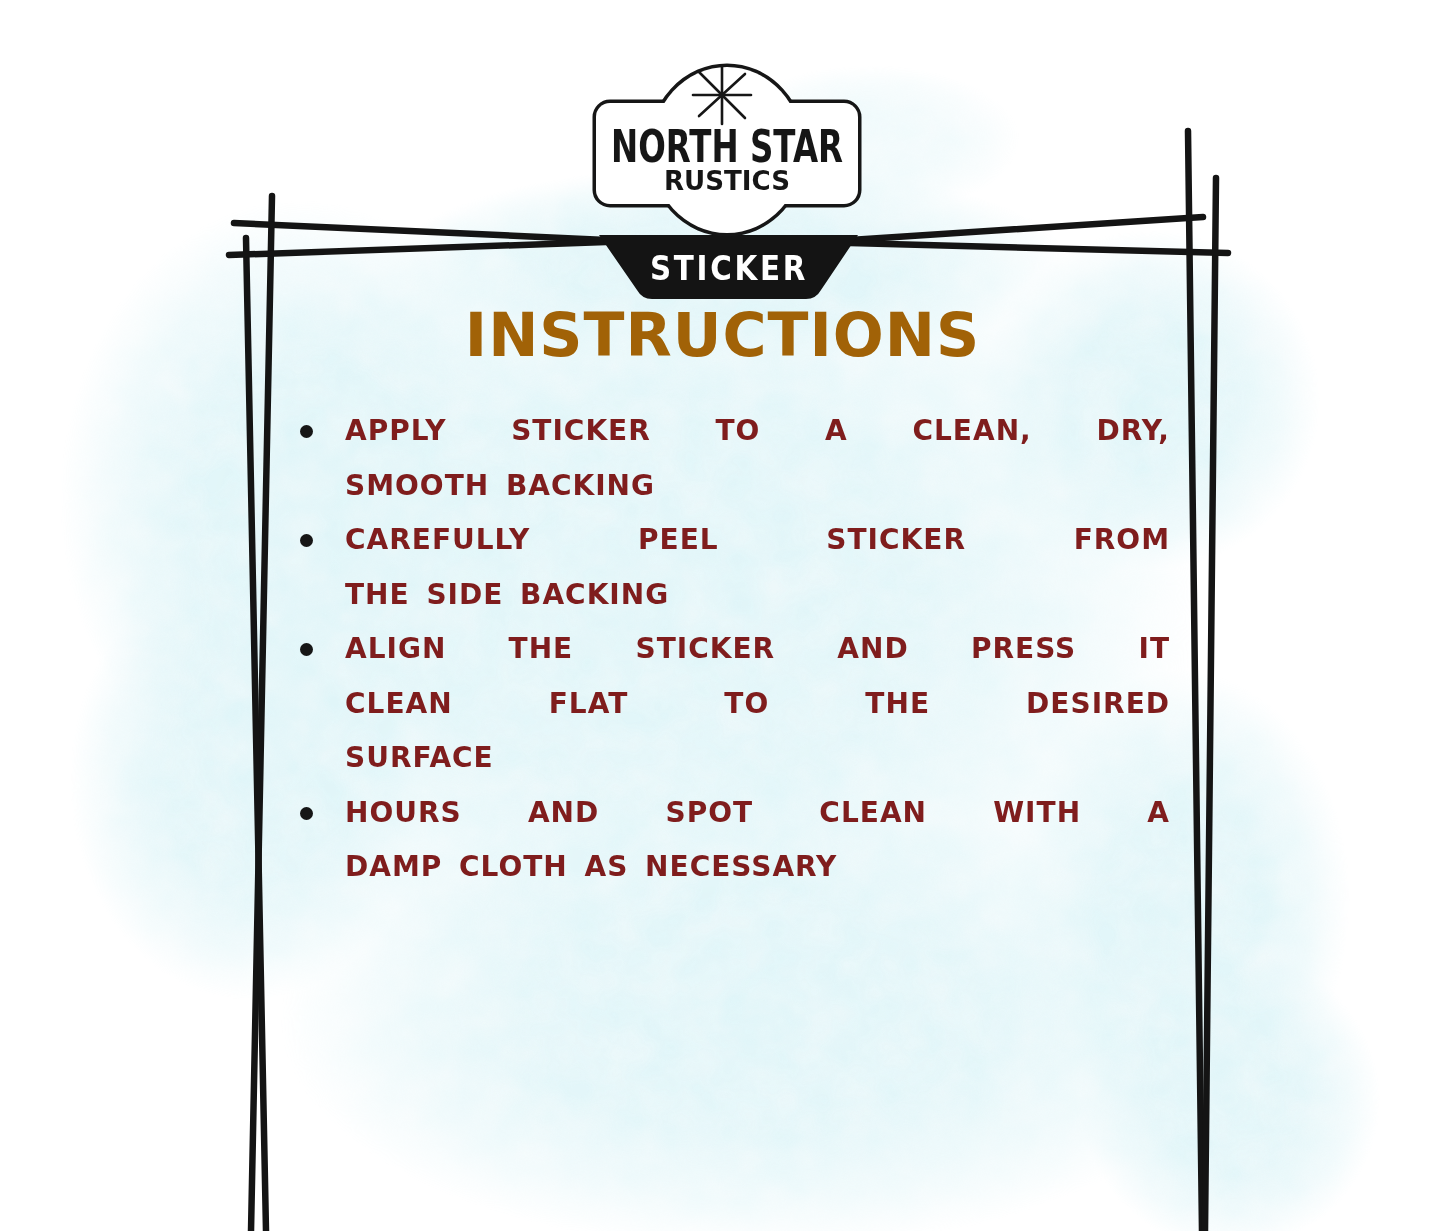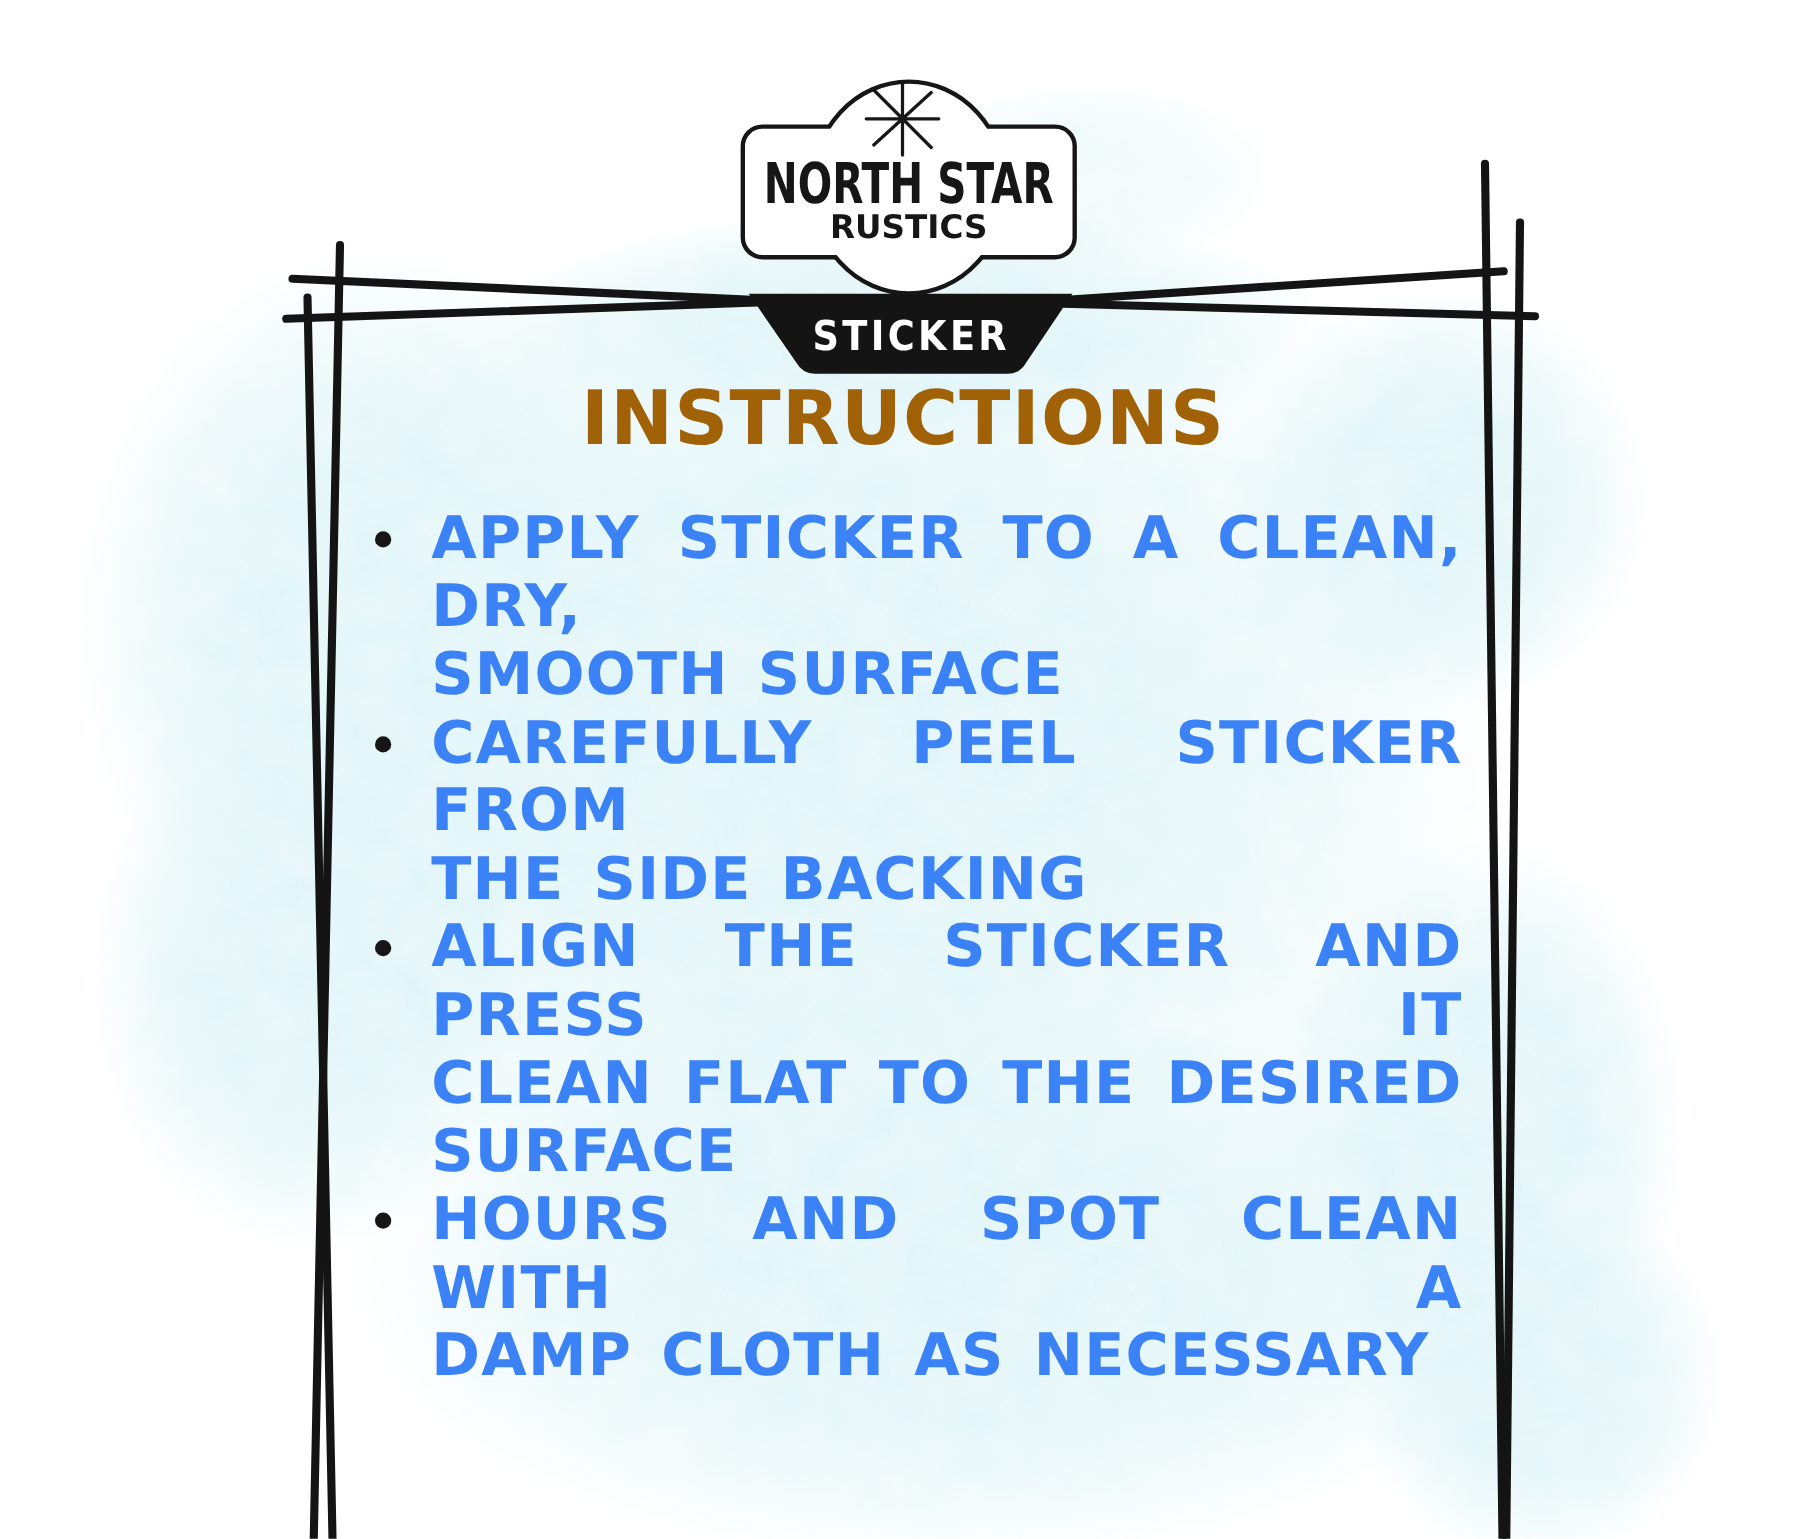--- a/index.html
+++ b/index.html
@@ -25,22 +25,22 @@
   .bullet{
     flex:0 0 47px;
     position:relative;height:54.5px;
   }
   .bullet::after{
     content:"";position:absolute;left:2px;top:21px;
     width:13px;height:13px;border-radius:50%;background:#161616;
   }
   .lines{flex:1;min-width:0;}
   .jline,.lline{
-    font-size:47px;font-weight:bold;line-height:54.5px;
-    letter-spacing:1px;color:#3b82f6;white-space:nowrap;
+    font-size:28px;font-weight:bold;line-height:54.5px;
+    letter-spacing:1px;color:#7f1d1d;white-space:nowrap;
   }
   .jline{text-align:justify;text-align-last:justify;white-space:normal;}
   .lline{text-align:left;word-spacing:6px;white-space:normal;}
 </style>
 </head>
 <body>
 
 <svg id="art" width="1445" height="1231" viewBox="0 0 1445 1231">
   <defs>
     <filter id="wcnoise" x="0" y="0" width="1445" height="1231" filterUnits="userSpaceOnUse">
@@ -109,21 +109,21 @@
 </svg>
 
 <div id="heading" class="overlay">INSTRUCTIONS</div>
 
 <div id="list" class="overlay">
 
   <div class="item">
     <span class="bullet"></span>
     <div class="lines">
       <div class="jline">APPLY  STICKER TO A CLEAN, DRY,</div>
-      <div class="lline">SMOOTH SURFACE</div>
+      <div class="lline">SMOOTH BACKING</div>
     </div>
   </div>
 
   <div class="item">
     <span class="bullet"></span>
     <div class="lines">
       <div class="jline">CAREFULLY PEEL STICKER FROM</div>
       <div class="lline">THE SIDE BACKING</div>
     </div>
   </div>

